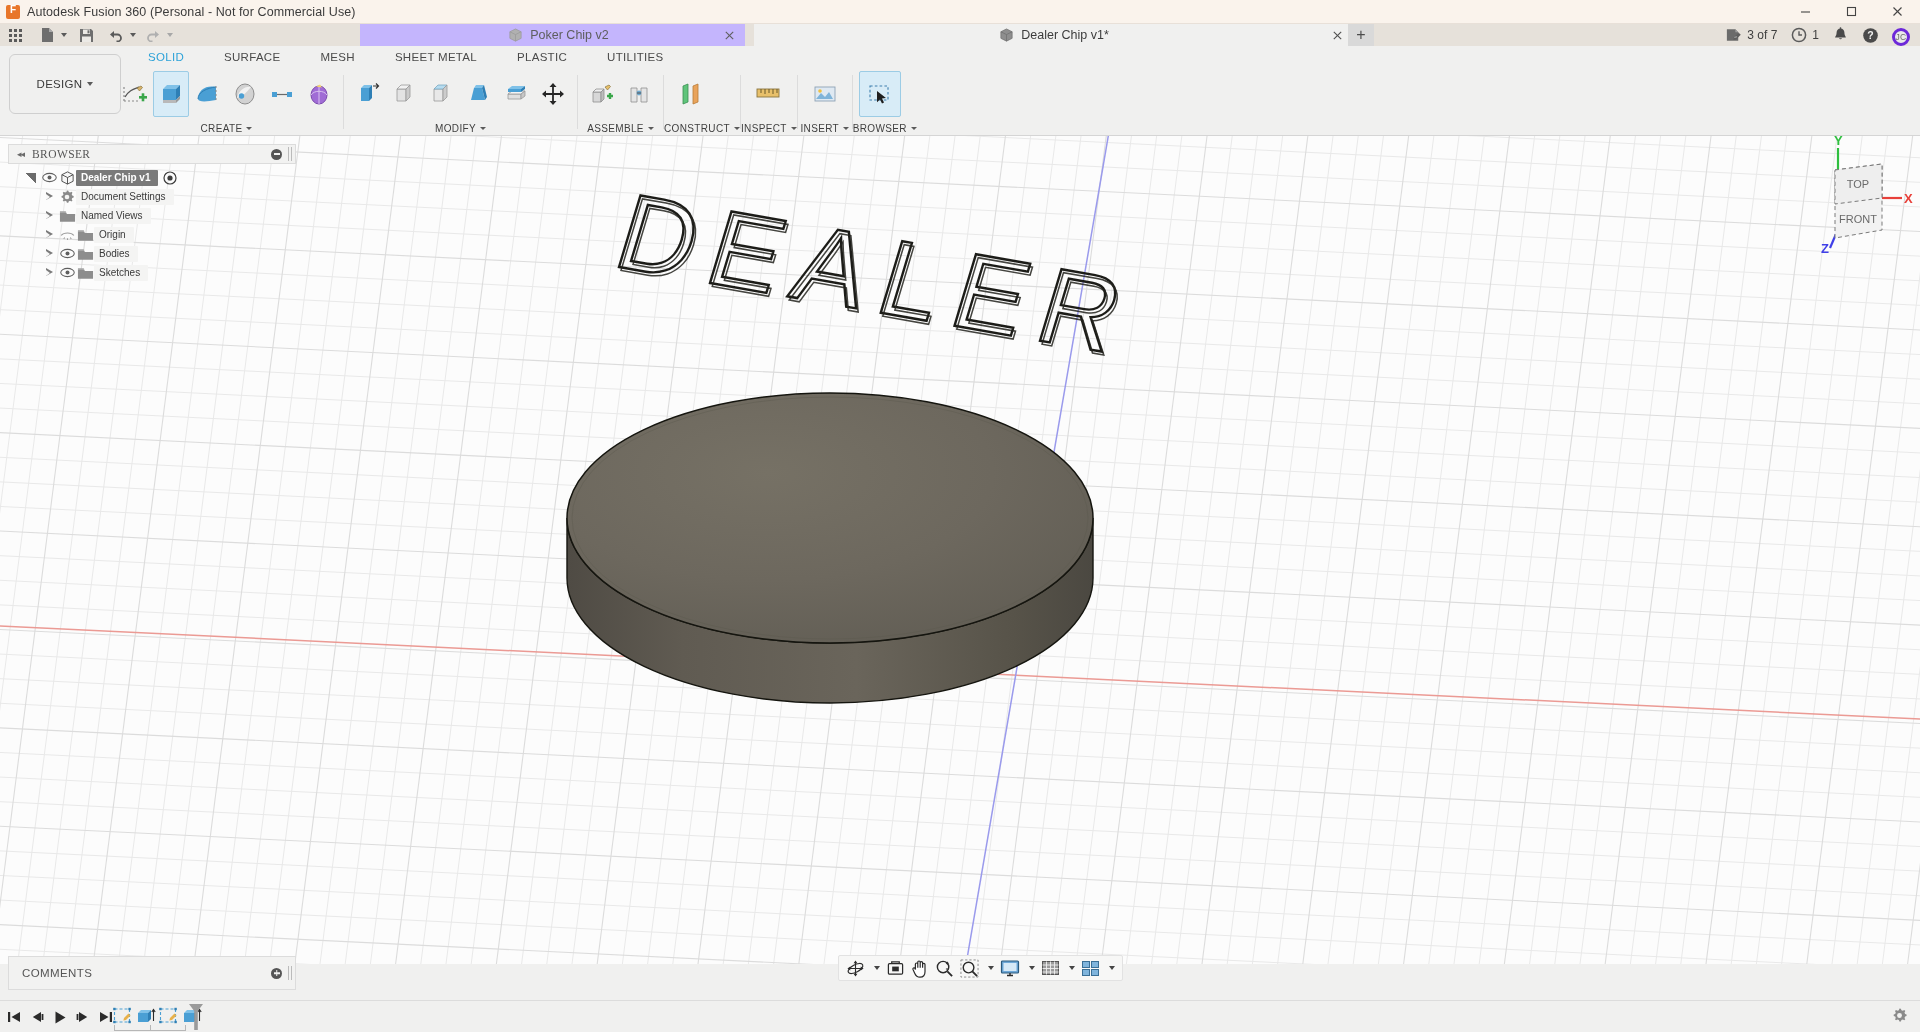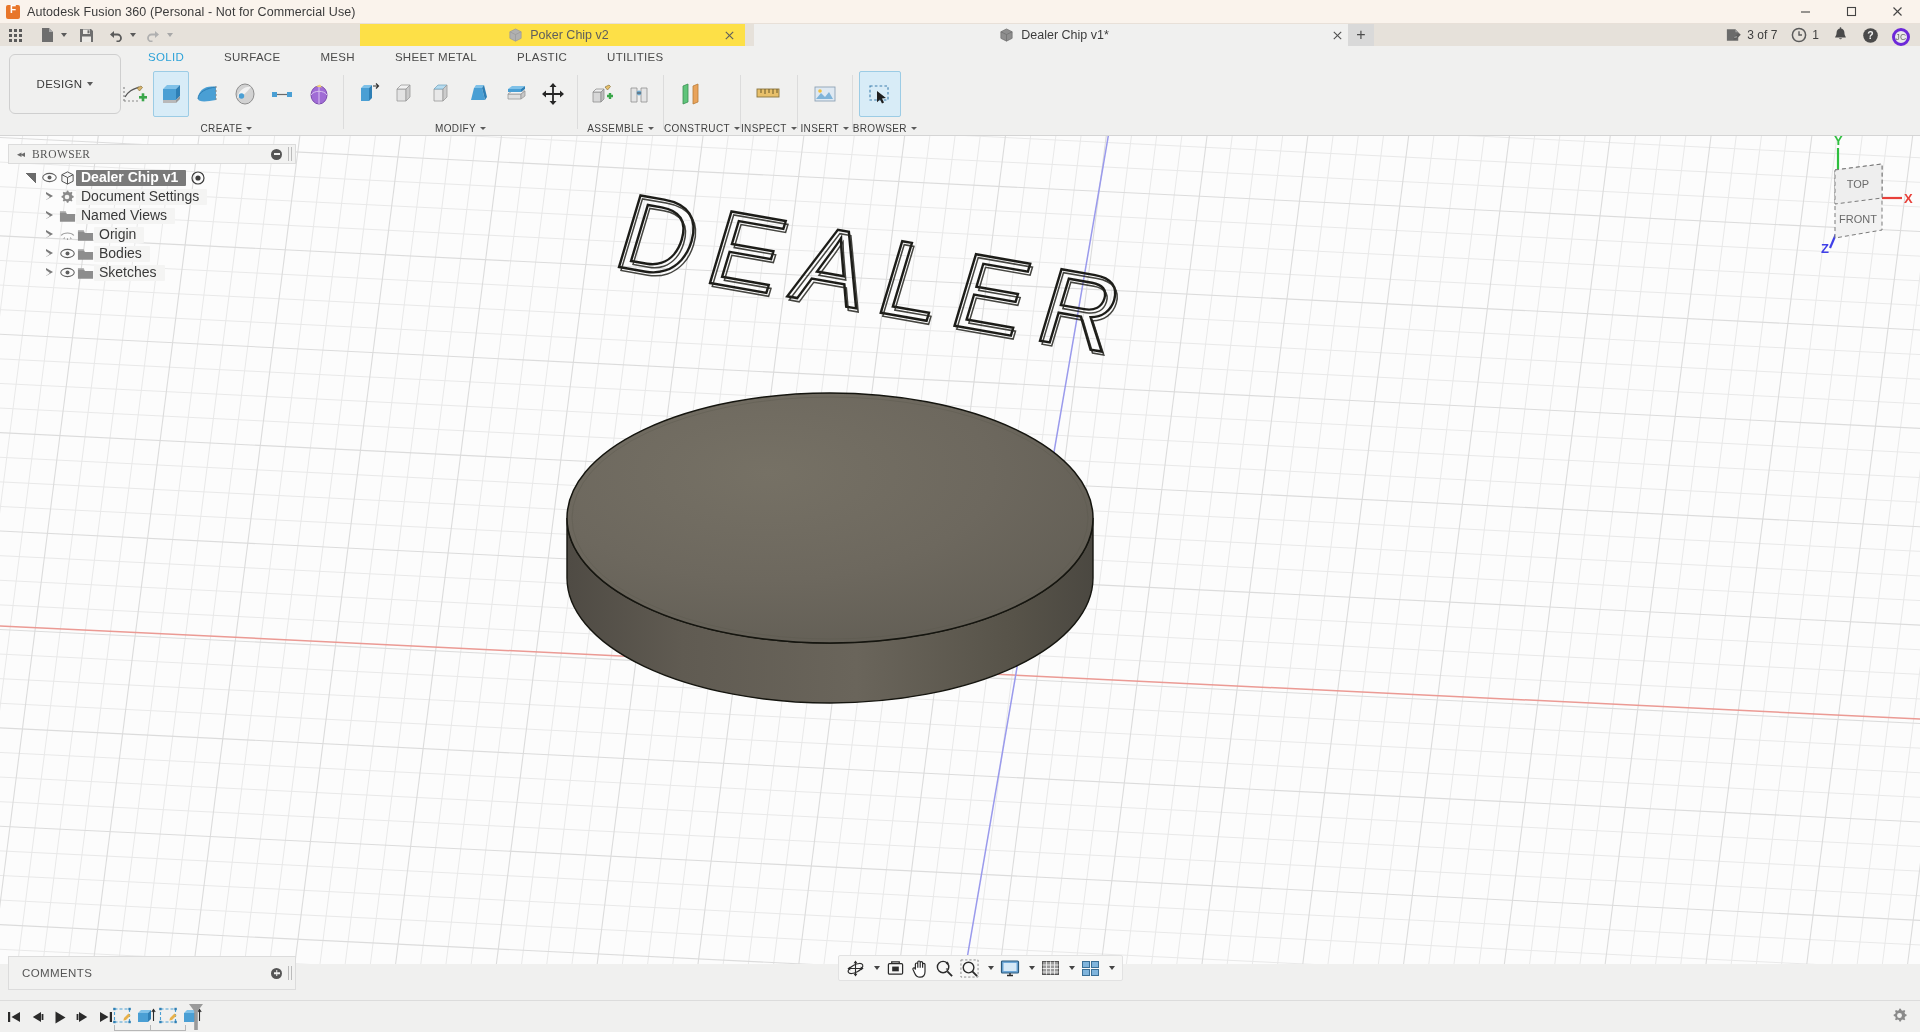--- a/index.html
+++ b/index.html
@@ -50,21 +50,21 @@
   .qa-sep{ width:6px; }
   .caretdn{
     width:0;height:0;border-left:3.5px solid transparent;border-right:3.5px solid transparent;
     border-top:4px solid #5a5a5a; margin-left:3px;
   }
   .caretdn.dim{ border-top-color:#a8a8a8; }
 
   
   #tab-inactive{
     position:absolute; left:360px; top:24px; width:385px; height:22px;
-    background:#fde047; display:flex; align-items:center; justify-content:center;
+    background:#c4b5fd; display:flex; align-items:center; justify-content:center;
     color:#5e5e5e; font-size:12.5px;padding-left:12px;
   }
   #tab-inactive .tab-close{
     position:absolute; right:8px; top:3px; width:16px;height:16px;
     display:flex;align-items:center;justify-content:center;color:#666;
   }
   
   #tab-active{
     position:absolute; left:754px; top:24px; width:600px; height:22px;
     background:#f0f0ef; display:flex; align-items:center; justify-content:center;
@@ -161,21 +161,21 @@
     border-top:4.5px solid transparent;border-bottom:4.5px solid transparent;border-left:7px solid #7a7a7a;
   }
   .t-arrow-hollow:after{
     content:"";position:absolute;left:0;top:1.6px;width:0;height:0;
     border-top:3px solid transparent;border-bottom:3px solid transparent;border-left:4.6px solid #f8f8f8;
   }
   .t-tri-open{
     width:10px;height:10px;
     background:linear-gradient(225deg,#6b6b6b 50%,transparent 50%);
   }
-  .tlabel{ font-size:14px; color:#3a3a3a; padding:0 8px 0 5px; line-height:15px;
+  .tlabel{ font-size:10px; color:#3a3a3a; padding:0 8px 0 5px; line-height:15px;
            background:#f4f4f3; border-radius:1px; height:16px; display:flex;align-items:center;}
   .trow.selected .tlabel{ background:#7a7a7a; color:#fff; font-weight:bold; }
   .trow.selected .rowbg{ position:absolute; left:30px; right:0; top:1px;height:17px;background:#e3e3e2;z-index:-1;}
 
   
   #comments-bar{
     position:absolute; left:8px; top:956px; width:288px; height:34px;
     background:#f2f2f1; border:1px solid #dcdcdc; display:flex;align-items:center;
   }
   #comments-bar .title{ font-size:11.5px;color:#555;letter-spacing:.4px;margin-left:13px;}

